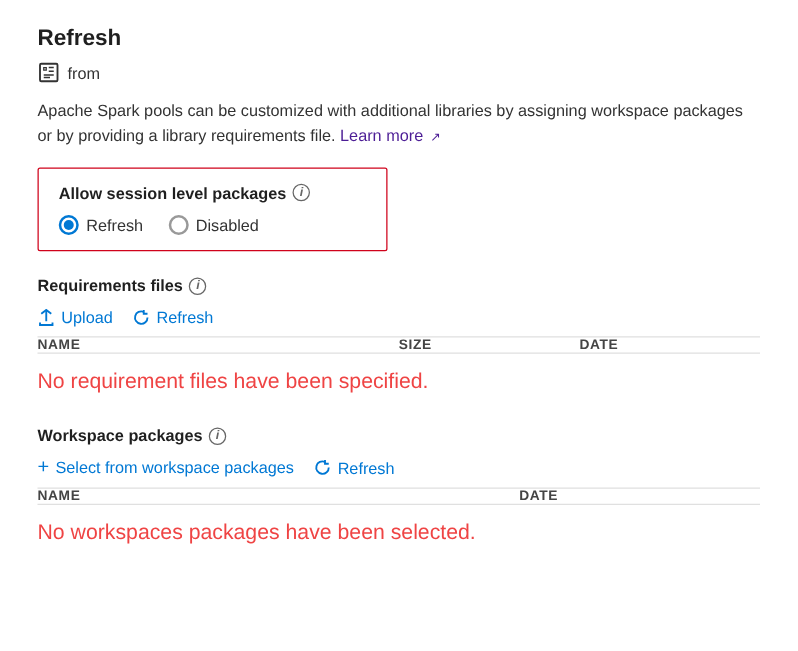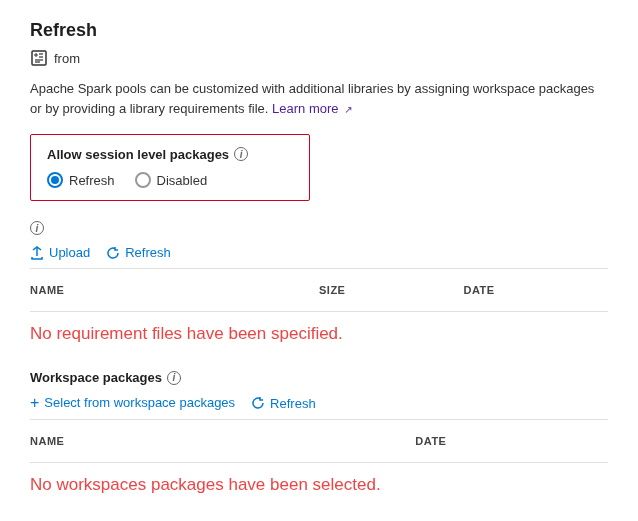--- a/index.html
+++ b/index.html
@@ -138,21 +138,21 @@
       display: inline-flex;
       align-items: center;
       justify-content: center;
       color: #0078d4;
     }
     .table-header {
       display: grid;
       gap: 0;
       border-top: 1px solid #e0e0e0;
       border-bottom: 1px solid #e0e0e0;
-      padding: 15px 0;
+      padding: 0 0;
       margin-bottom: 6px;
     }
     .table-header-req {
       grid-template-columns: 2fr 1fr 1fr;
     }
     .table-header-ws {
       grid-template-columns: 2fr 1fr;
     }
     .col-header {
       font-size: 11px;
@@ -214,20 +214,21 @@
       </label>
       <label class="radio-option">
         <div class="radio-outer unselected"></div>
         <span>Disabled</span>
       </label>
     </div>
   </div>
 
   <div class="section-block">
     <div class="section-title">
+      <span>Requirements files</span>
       <span class="info-icon" title="Information">i</span>
     </div>
 
     <div class="toolbar">
       <button class="toolbar-btn">
         <span class="toolbar-icon">
           <svg width="14" height="14" viewBox="0 0 14 14" fill="none">
             <path d="M7 1 L7 10" stroke="#0078d4" stroke-width="1.5"></path>
             <path d="M3 4 L7 1 L11 4" stroke="#0078d4" stroke-width="1.5" fill="none"></path>
             <path d="M2 11 L2 13 L12 13 L12 11" stroke="#0078d4" stroke-width="1.5" fill="none"></path>

